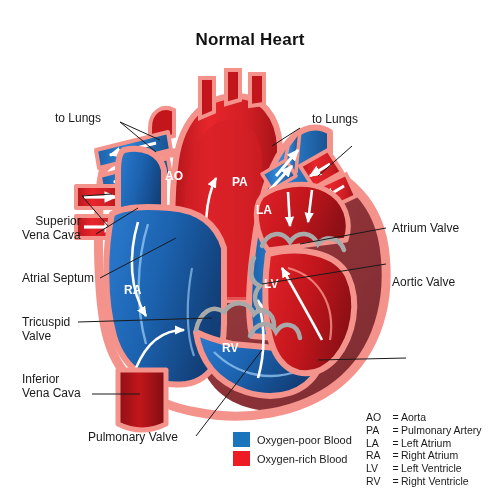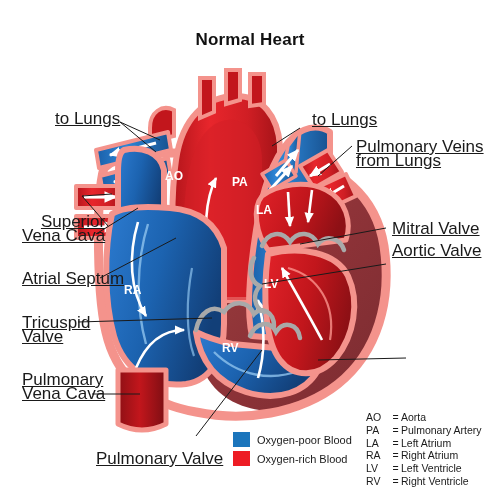--- a/index.html
+++ b/index.html
@@ -10,23 +10,22 @@
   }
   #stage{position:absolute;inset:0;width:500px;height:368px;}
   #heart-svg{position:absolute;left:0;top:0;width:500px;height:488px;}
 
   .title{
     position:absolute;left:0;top:30px;width:500px;text-align:center;
     font-size:17px;font-weight:bold;letter-spacing:.2px;color:#111;
   }
 
   .lbl{
-    position:absolute;font-size:17px;line-height:13.5px;color:#1a1a1a;
+    position:absolute;font-size:12px;line-height:13.5px;color:#1a1a1a;
     white-space:pre-line;
-    text-decoration:underline;
   }
   .lbl.r{text-align:left;}
   .lbl.l{text-align:left;}
 
   
   .legend{position:absolute;left:233px;top:432px;}
   .legend-row{display:flex;align-items:center;margin-bottom:4px;}
   .sw{width:17px;height:15px;display:inline-block;margin-right:7px;}
   .legend-text{font-size:11px;color:#1a1a1a;}
 
@@ -235,33 +234,31 @@
 
 
   <div class="lbl l" style="left:22px;top:215px;text-align:right;">Superior
 Vena Cava</div>
 
   <div class="lbl l" style="left:22px;top:272px;">Atrial Septum</div>
 
   <div class="lbl l" style="left:22px;top:316px;">Tricuspid
 Valve</div>
 
-  <div class="lbl l" style="left:22px;top:373px;">Pulmonary
+  <div class="lbl l" style="left:22px;top:373px;">Inferior
 Vena Cava</div>
 
-  <div class="lbl l" style="left:88px;top:452px;margin-left:8px;">Pulmonary Valve</div>
+  <div class="lbl l" style="left:88px;top:431px;">Pulmonary Valve</div>
 
   <div class="lbl r" style="left:312px;top:113px;">to Lungs</div>
 
-  <div class="lbl r" style="left:356px;top:140px;">Pulmonary Veins
-from Lungs</div>
-
-  <div class="lbl r" style="left:392px;top:222px;">Mitral Valve</div>
-
-  <div class="lbl r" style="left:392px;top:244px;">Aortic Valve</div>
+
+  <div class="lbl r" style="left:392px;top:222px;">Atrium Valve</div>
+
+  <div class="lbl r" style="left:392px;top:276px;">Aortic Valve</div>
 
 
   <div class="legend">
     <div class="legend-row">
       <span class="sw" style="background:#1B75BC"></span>
       <span class="legend-text">Oxygen-poor Blood</span>
     </div>
     <div class="legend-row">
       <span class="sw" style="background:#ED1C24"></span>
       <span class="legend-text">Oxygen-rich Blood</span>

